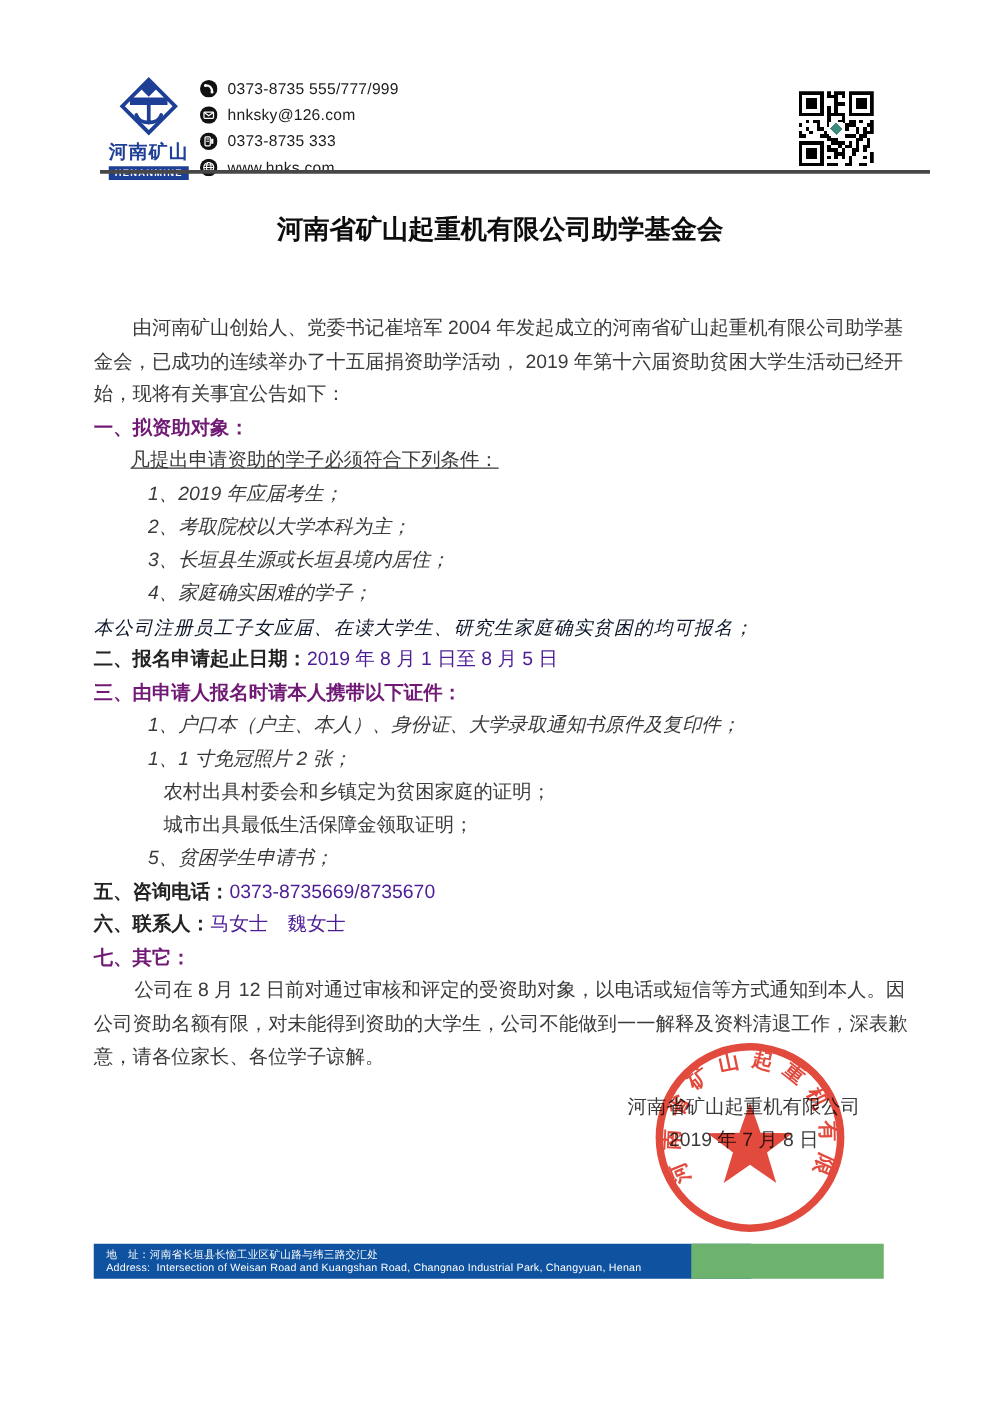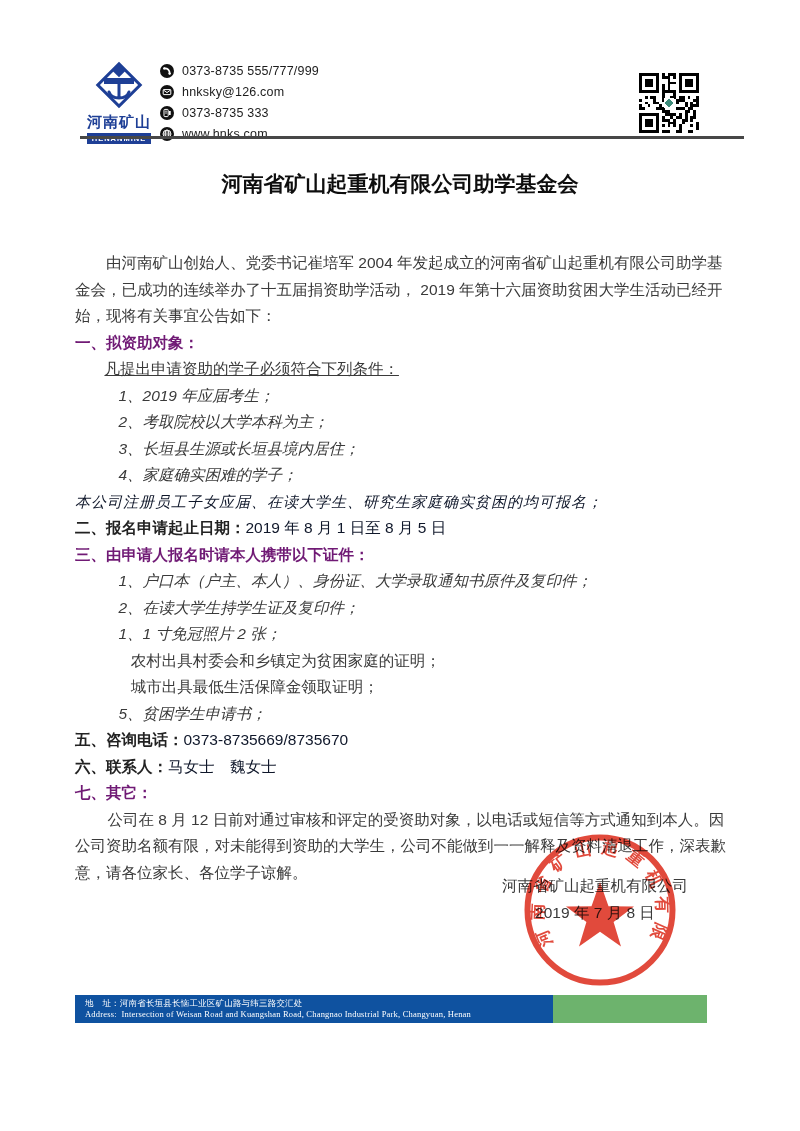--- a/index.html
+++ b/index.html
@@ -38,34 +38,34 @@
   .body-block { position:absolute; left:75px; top:250px; width:658px;
                 font-size:15.5px; line-height:26.5px; color:#3a3a3a; }
   .p-intro { text-indent:2em; }
   .h-sec { font-weight:bold; color:#701a75; }
   .lead  { padding-left:1.9em;text-decoration:underline; }
   .item  { padding-left:2.8em;font-style:italic; }
   .sub   { padding-left:3.6em; }
   .note-kaiti { font-family:"DejaVu Serif", serif; font-style:italic;
                 font-size:15px; color:#0f172a; letter-spacing:1px; }
   .lbl { font-weight:bold; color:#222222; }
-  .val { color:#0f172a; }
+  .val { color:#4c1d95; }
   .gap-wide { margin-left:2em; }
   .p-last { text-indent:2.1em; }
 
   
   .signature { position:absolute; left:455px; top:872px; width:280px;
                text-align:center; font-size:15.5px; line-height:27px; color:#3a3a3a; }
   .stamp { position:absolute; left:521px; top:831px; width:158px; height:158px;
            mix-blend-mode:multiply; opacity:0.92; }
   .stamp svg { width:100%; height:100%; display:block; }
 
   
   .footer-bar-blue { position:absolute; left:75px; top:995px; width:526px; height:28px;
-                     background:#0f52a0; color:#ffffff; padding:3px 0 0 10px;font-family:Liberation Serif, serif; }
+                     background:#0f52a0; color:#ffffff; padding:3px 0 0 10px; }
   .footer-line { font-size:8.5px; line-height:11px; letter-spacing:0.2px; white-space:nowrap; }
   .footer-bar-green { position:absolute; left:553px; top:995px; width:154px; height:28px;
                       background:#6db36d; }
 </style>
 </head>
 <body>
 
 <div class="page">
 
   <div class="logo">
@@ -265,21 +265,20 @@
     <p class="item">1、2019 年应届考生；</p>
     <p class="item">2、考取院校以大学本科为主；</p>
     <p class="item">3、长垣县生源或长垣县境内居住；</p>
     <p class="item">4、家庭确实困难的学子；</p>
     <p class="note-kaiti">本公司注册员工子女应届、在读大学生、研究生家庭确实贫困的均可报名；</p>
 
     <p><span class="lbl">二、报名申请起止日期：</span><span class="val">2019 年 8 月 1 日至 8 月 5 日</span></p>
 
     <p class="h-sec">三、由申请人报名时请本人携带以下证件：</p>
     <p class="item">1、户口本（户主、本人）、身份证、大学录取通知书原件及复印件；</p>
-    <p class="item">2、在读大学生持学生证及复印件；</p>
     <p class="item">1、1 寸免冠照片 2 张；</p>
     <p class="sub">农村出具村委会和乡镇定为贫困家庭的证明；</p>
     <p class="sub">城市出具最低生活保障金领取证明；</p>
     <p class="item">5、贫困学生申请书；</p>
 
 
     <p><span class="lbl">五、咨询电话：</span><span class="val">0373-8735669/8735670</span></p>
 
     <p><span class="lbl">六、联系人：</span><span class="val">马女士　魏女士</span></p>
 

